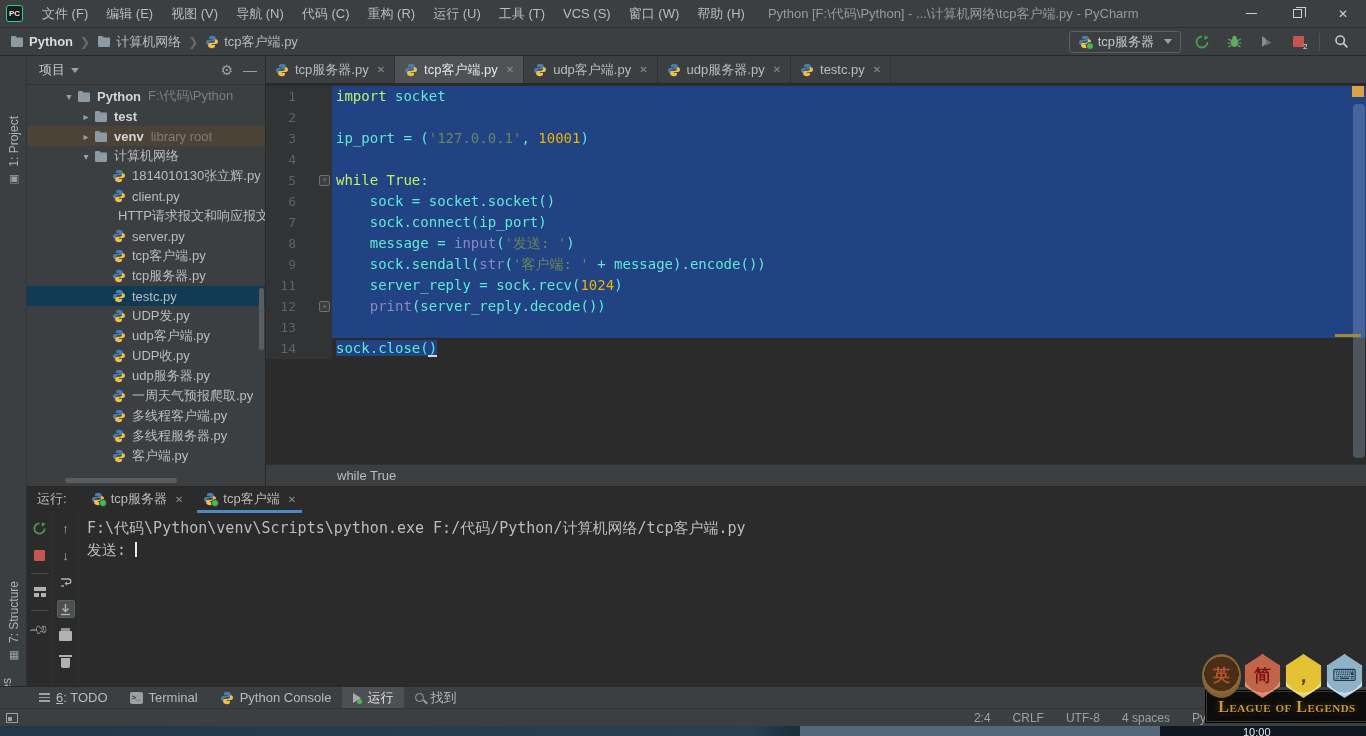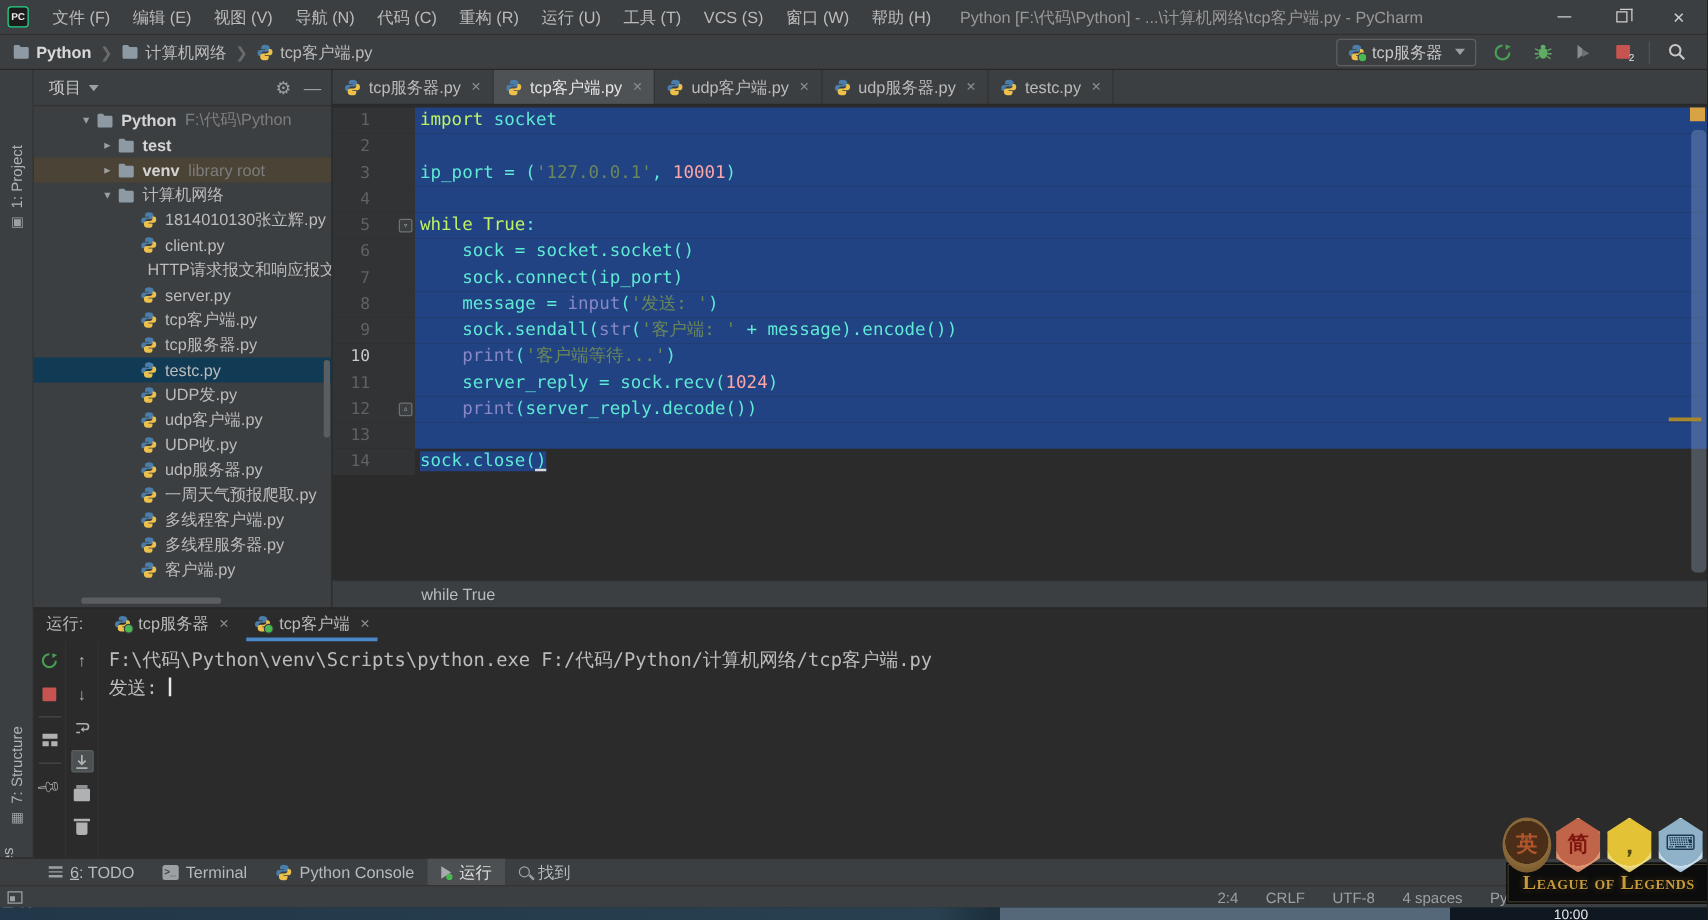--- a/index.html
+++ b/index.html
@@ -86,21 +86,21 @@
   .ed-row { display:flex; height:21px; }
   .gut { position:relative; flex:0 0 66px; background:#313335; font-family:"DejaVu Sans Mono", monospace;
     font-size:13px; color:#606366; text-align:right; padding-right:36px; line-height:21px; }
   .gut.cur { color:#c8c8c8; }
   .fold { position:absolute; right:2px; top:5px; width:11px; height:11px; border:1px solid #6e7173;
     border-radius:2px; background:#3c3f41; color:#9da0a2; font-size:7px; line-height:9px; text-align:center; }
   .code { flex:1; font-family:"DejaVu Sans Mono", monospace; font-size:14px; line-height:21px;
     white-space:pre; padding-left:4px; }
   .code.selfull { background:#214283; }
   .seltext { background:#214283; }
-  .tk-kw { color:#bef264; } .tk-str { color:#6a8759; } .tk-num { color:#fca5a5; }
+  .tk-kw { color:#bef264; } .tk-str { color:#6a8759; } .tk-num { color:#eab308; }
   .tk-fn { color:#8888c6; } .tk-pl { color:#5eead4; }
   .eol-caret { display:inline-block; width:9px; height:17px; margin-left:-9px;
     border-bottom:2px solid #d8d8d8; vertical-align:-4px; }
   #ed-vscroll { position:absolute; right:1px; top:20px; width:12px; height:354px;
     background:rgba(169,190,219,0.28); border-radius:4px; }
   #stripe-mark-top { position:absolute; right:2px; top:2px; width:12px; height:11px; background:#d9a343; }
   #stripe-mark-mid { position:absolute; right:5px; top:250px; width:26px; height:3px; background:#a9882d; }
   #context-bar { position:absolute; left:0; bottom:0; right:0; height:22px; background:#3c3f41;
     border-top:1px solid #2f3234; line-height:21px; padding-left:71px; color:#b9bcbe; }
 
@@ -515,24 +515,20 @@
           </div>
           <div class="ed-row">
             <div class="gut"><span class="ln">8</span></div>
             <div class="code selfull"><span class="tk-pl">    message = </span><span class="tk-fn">input</span><span class="tk-pl">(</span><span class="tk-str">'发送: '</span><span class="tk-pl">)</span></div>
           </div>
           <div class="ed-row">
             <div class="gut"><span class="ln">9</span></div>
             <div class="code selfull"><span class="tk-pl">    sock.sendall(</span><span class="tk-fn">str</span><span class="tk-pl">(</span><span class="tk-str">'客户端: '</span><span class="tk-pl"> + message).encode())</span></div>
           </div>
           <div class="ed-row">
-            <div class="gut cur"><span class="ln">10</span></div>
-            <div class="code selfull"><span class="tk-pl">    </span><span class="tk-fn">print</span><span class="tk-pl">(</span><span class="tk-str">'客户端等待...'</span><span class="tk-pl">)</span></div>
-          </div>
-          <div class="ed-row">
             <div class="gut"><span class="ln">11</span></div>
             <div class="code selfull"><span class="tk-pl">    server_reply = sock.recv(</span><span class="tk-num">1024</span><span class="tk-pl">)</span></div>
           </div>
           <div class="ed-row">
             <div class="gut"><span class="fold">▵</span><span class="ln">12</span></div>
             <div class="code selfull"><span class="tk-pl">    </span><span class="tk-fn">print</span><span class="tk-pl">(server_reply.decode())</span></div>
           </div>
           <div class="ed-row">
             <div class="gut"><span class="ln">13</span></div>
             <div class="code selfull"></div>

